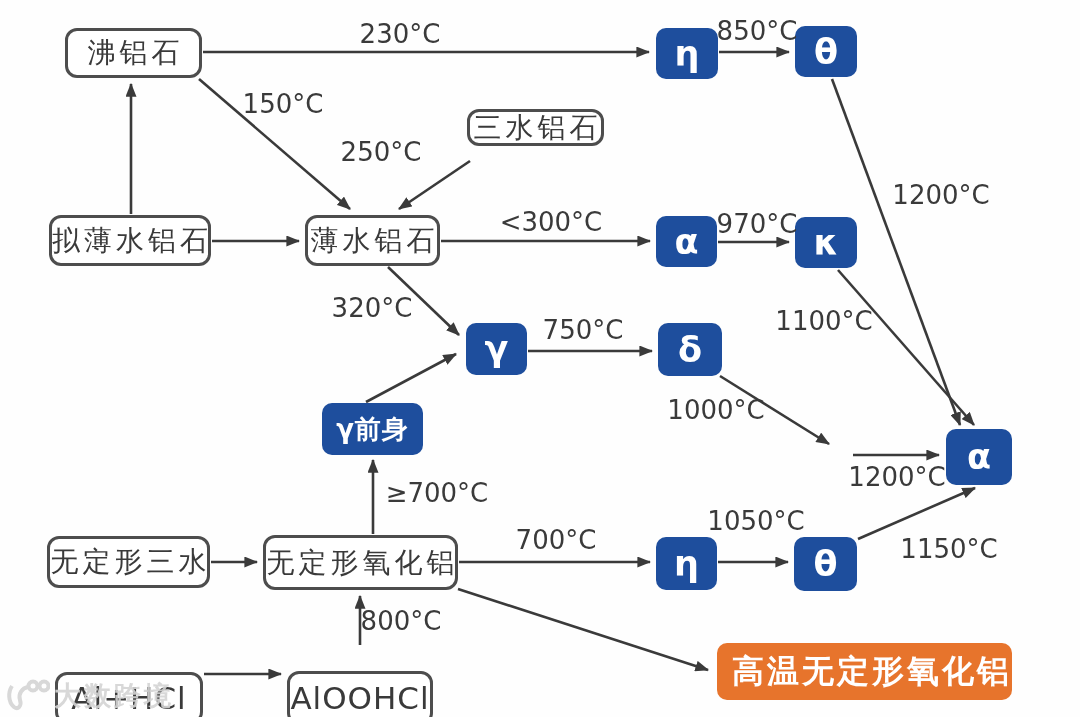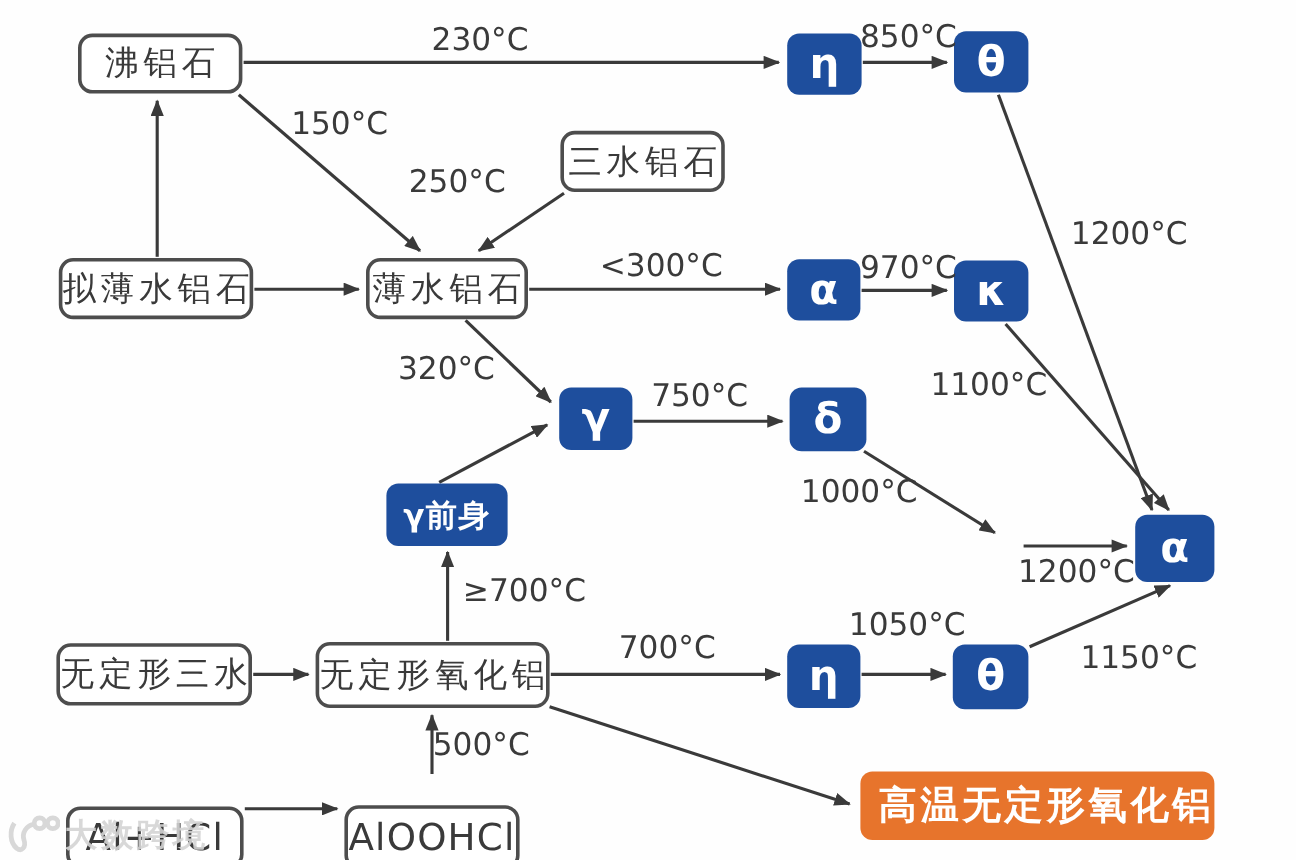--- a/index.html
+++ b/index.html
@@ -68,21 +68,21 @@
       <line x1="858" y1="539" x2="975" y2="488" marker-end="url(#ah)"></line>
       <line x1="458" y1="589" x2="708" y2="670" marker-end="url(#ah)"></line>
       <line x1="360" y1="645" x2="360" y2="596" marker-end="url(#ah)"></line>
       <line x1="204" y1="674" x2="281" y2="674" marker-end="url(#ah)"></line>
     </g>
   </svg>
 
   <div class="node white-node" style="left:65px;top:28px;width:137px;height:50px">
       <span>沸铝石</span>
     </div>
-  <div class="node white-node" style="left:467px;top:109px;width:137px;height:51px">
+  <div class="node white-node" style="left:467px;top:109px;width:137px;height:37px">
       <span>三水铝石</span>
     </div>
   <div class="node white-node" style="left:49px;top:215px;width:162px;height:51px">
       <span>拟薄水铝石</span>
     </div>
   <div class="node white-node" style="left:305px;top:215px;width:135px;height:51px">
       <span>薄水铝石</span>
     </div>
   <div class="node white-node" style="left:47px;top:536px;width:163px;height:52px">
       <span>无定形三水</span>
@@ -141,21 +141,21 @@
   <div class="temp" style="left:757px;top:224px">970°C</div>
   <div class="temp" style="left:824px;top:321px">1100°C</div>
   <div class="temp" style="left:372px;top:308px">320°C</div>
   <div class="temp" style="left:583px;top:330px">750°C</div>
   <div class="temp" style="left:716px;top:410px">1000°C</div>
   <div class="temp" style="left:897px;top:477px">1200°C</div>
   <div class="temp" style="left:437px;top:493px">≥700°C</div>
   <div class="temp" style="left:556px;top:540px">700°C</div>
   <div class="temp" style="left:756px;top:521px">1050°C</div>
   <div class="temp" style="left:949px;top:549px">1150°C</div>
-  <div class="temp" style="left:401px;top:621px">500°C</div>
+  <div class="temp" style="left:401px;top:621px">800°C</div>
 
   <div id="watermark">
     <svg width="44" height="34" viewBox="0 0 44 34">
       <g fill="none" stroke="#d4d4d4" stroke-width="4">
         <path d="M6,8 C2,14 2,24 8,29 C12,32 16,28 14,22 C12,16 16,10 22,9"></path>
         <circle cx="27" cy="8" r="4.5"></circle>
         <circle cx="38" cy="8" r="4.5"></circle>
       </g>
     </svg>
     <span class="wm-text">大数跨境</span>

